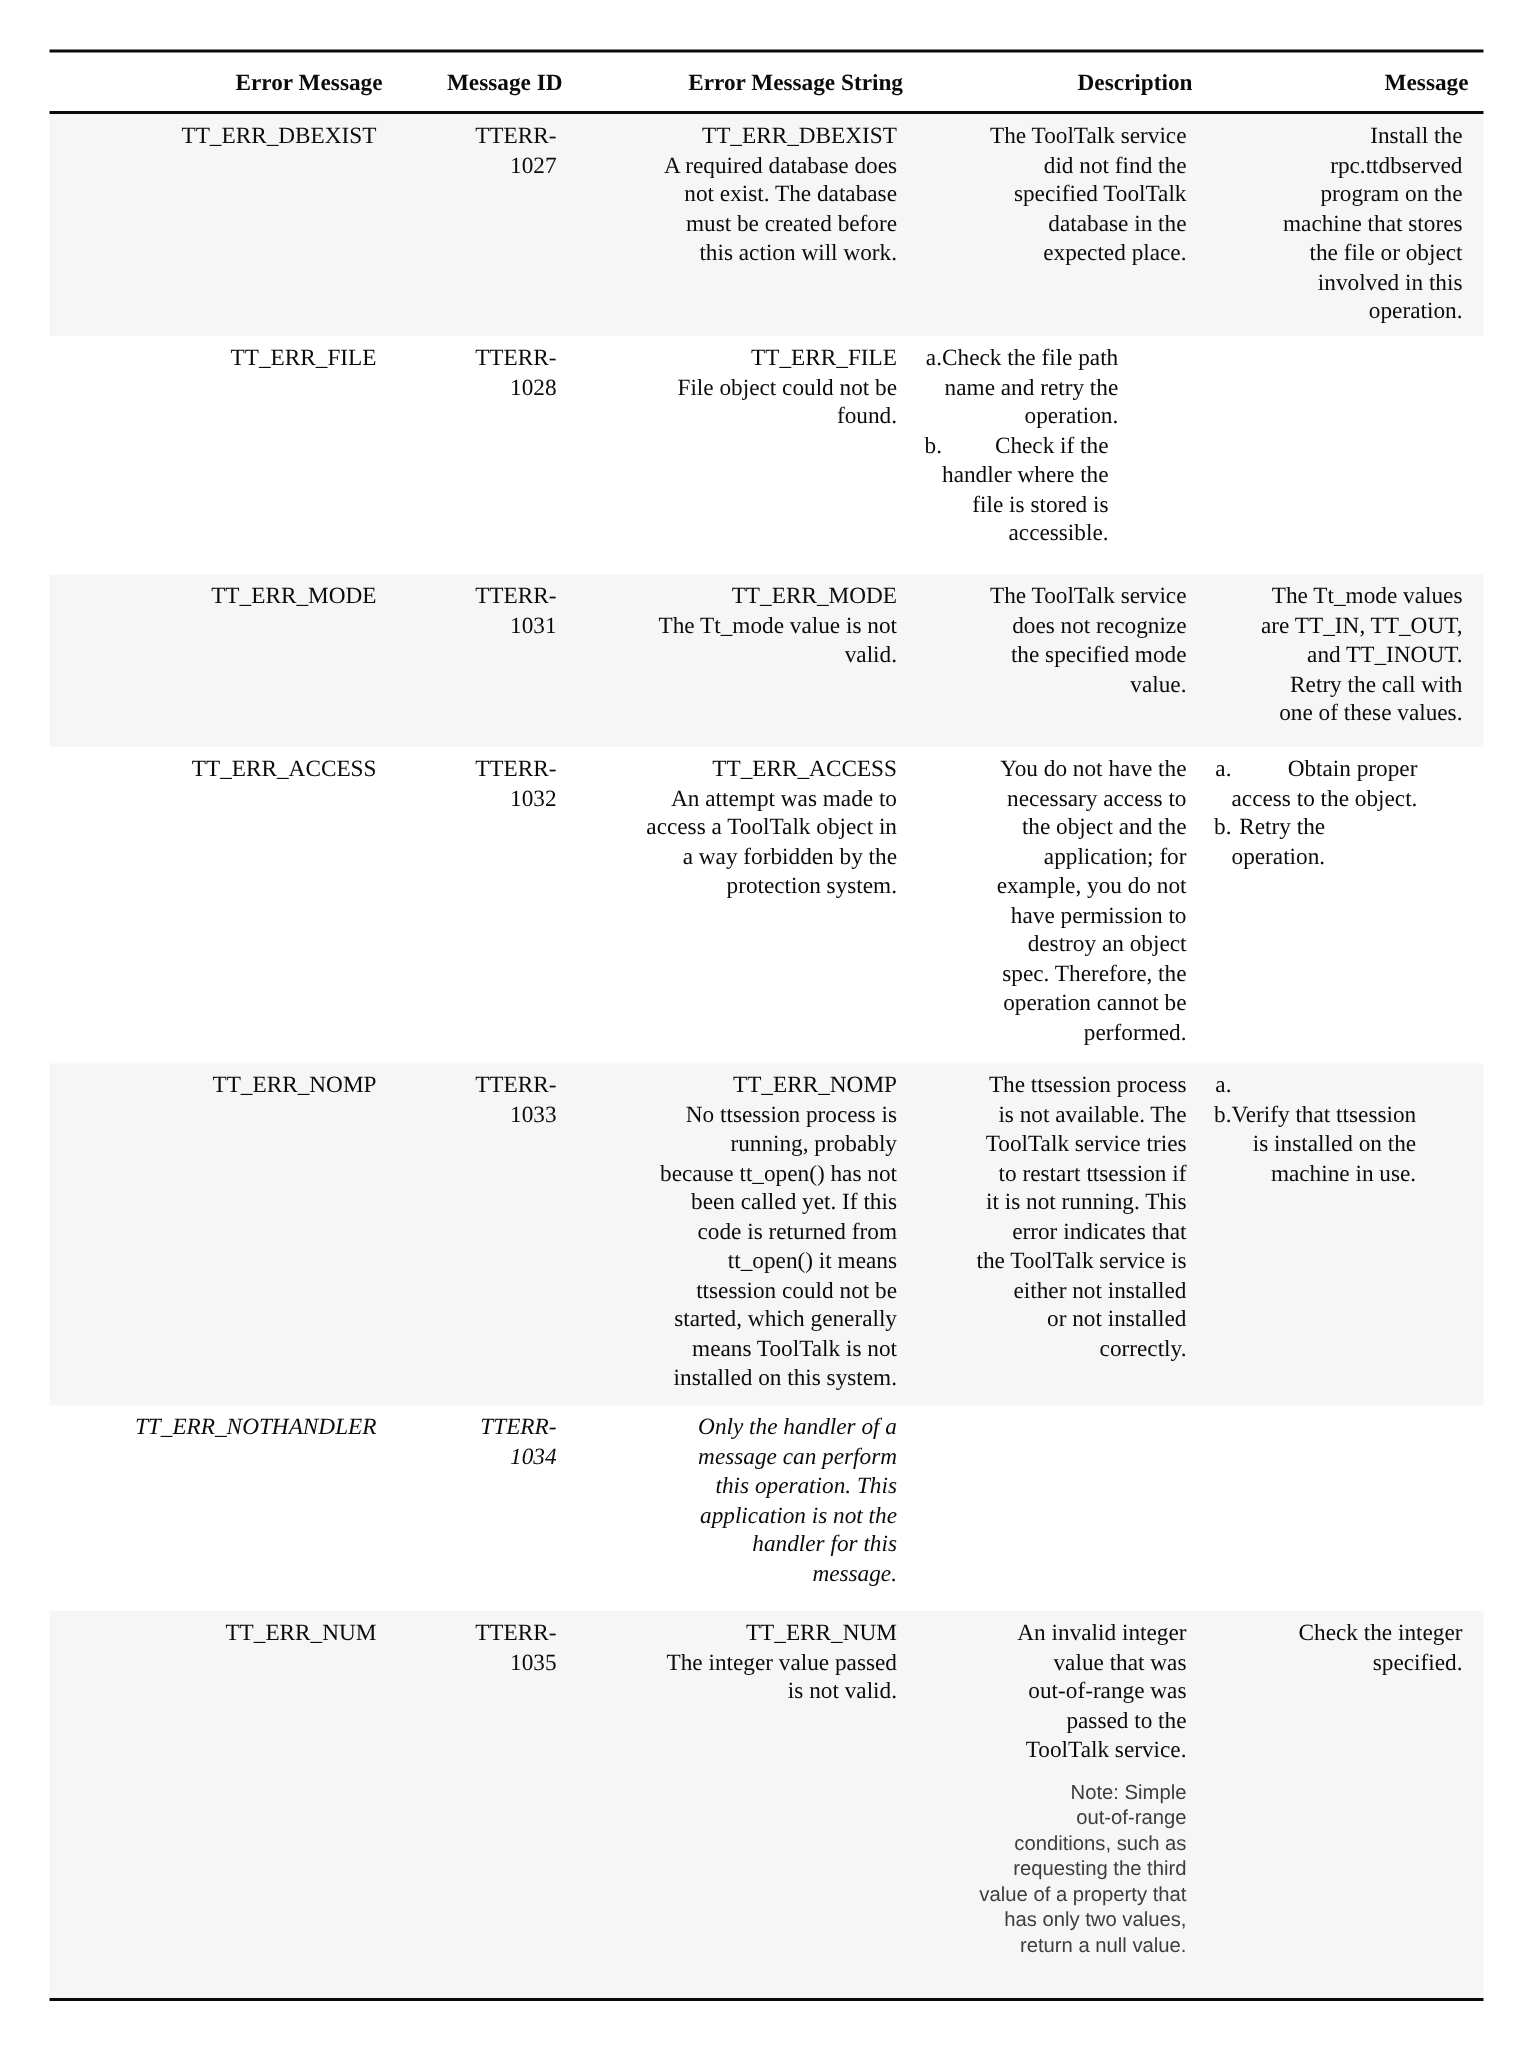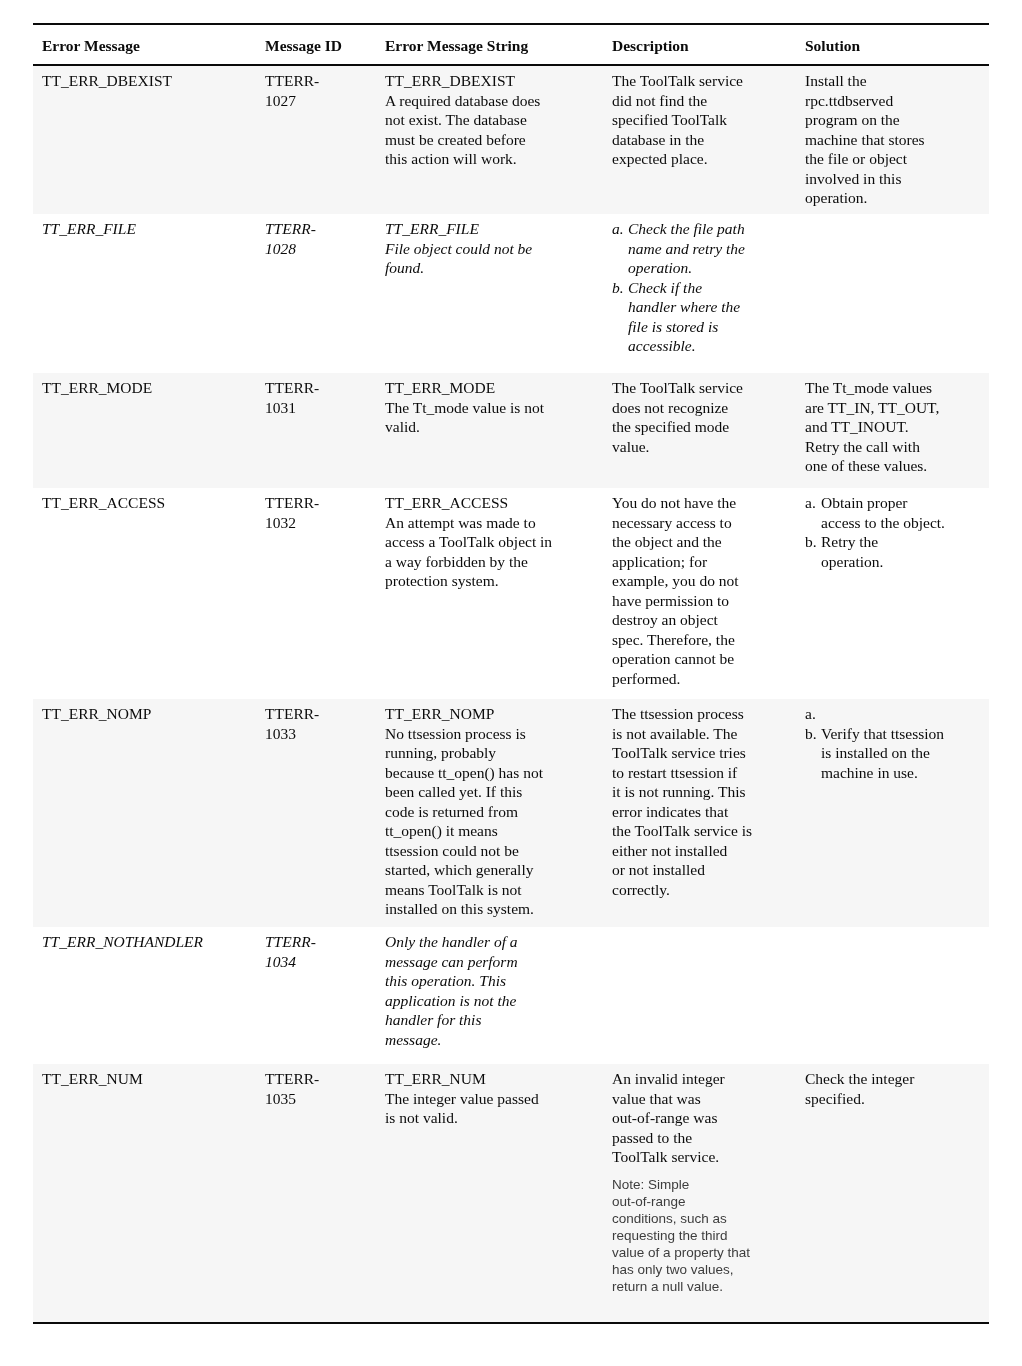--- a/index.html
+++ b/index.html
@@ -1,37 +1,37 @@
 <!DOCTYPE html>
 <html><head>
 <meta charset="utf-8">
 <style>
   html,body{margin:0;padding:0;background:#ffffff;}
   body{
     width:1022px;height:1366px;position:relative;
     font-family:"Liberation Serif", serif;color:#0b0b0b;
     -webkit-font-smoothing:antialiased;
   }
-  .doc-table{position:absolute;left:33px;top:23px;width:956px;}
+  .doc-table{position:absolute;left:33px;top:33px;width:956px;text-align:right;}
   .rule{border-top:2px solid #0a0a0a;height:0;}
   .header-row{
     display:grid;grid-template-columns:232px 120px 227px 193px 184px;
     padding:11px 0 9px 0;font-weight:bold;font-size:15.5px;line-height:19px;
     box-sizing:border-box;
   }
   .hcell{padding-right:10px;}
   .hcell.c1{padding-left:9px;box-sizing:border-box;}
   .row{
     display:grid;grid-template-columns:232px 120px 227px 193px 184px;
     font-size:15.5px;line-height:19.5px;padding-top:5px;
     box-sizing:border-box;
   }
   .row.shaded{background:#f6f6f6;}
   .rows > .row:nth-child(1){min-height:148px;}
-  .rows > .row:nth-child(2){min-height:159px;font-style:italic;}
+  .rows > .row:nth-child(2){min-height:159px;}
   .rows > .row:nth-child(3){min-height:115px;}
   .rows > .row:nth-child(4){min-height:211px;}
   .rows > .row:nth-child(5){min-height:228px;}
   .rows > .row:nth-child(6){min-height:137px;font-style:italic;}
   .rows > .row:nth-child(7){min-height:258px;}
   .cell{white-space:pre-line;padding-right:14px;box-sizing:border-box;}
   .cell.c1{padding-left:9px;}
   .sol-item{display:flex;}
   .sol-marker{flex:none;width:16px;}
   .sol-text{white-space:pre-line;}
@@ -45,21 +45,21 @@
 </head>
 <body>
 
 <div class="doc-table">
   <div class="rule"></div>
   <div class="header-row">
     <div class="hcell c1">Error Message</div>
     <div class="hcell">Message ID</div>
     <div class="hcell">Error Message String</div>
     <div class="hcell">Description</div>
-    <div class="hcell">Solution</div>
+    <div class="hcell">Message</div>
   </div>
   <div class="rule"></div>
   <div class="rows">
       <div class="row shaded">
         <div class="cell c1">TT_ERR_DBEXIST</div>
         <div class="cell">TTERR-
 1027</div>
         <div class="cell">TT_ERR_DBEXIST
 A required database does
 not exist. The database

